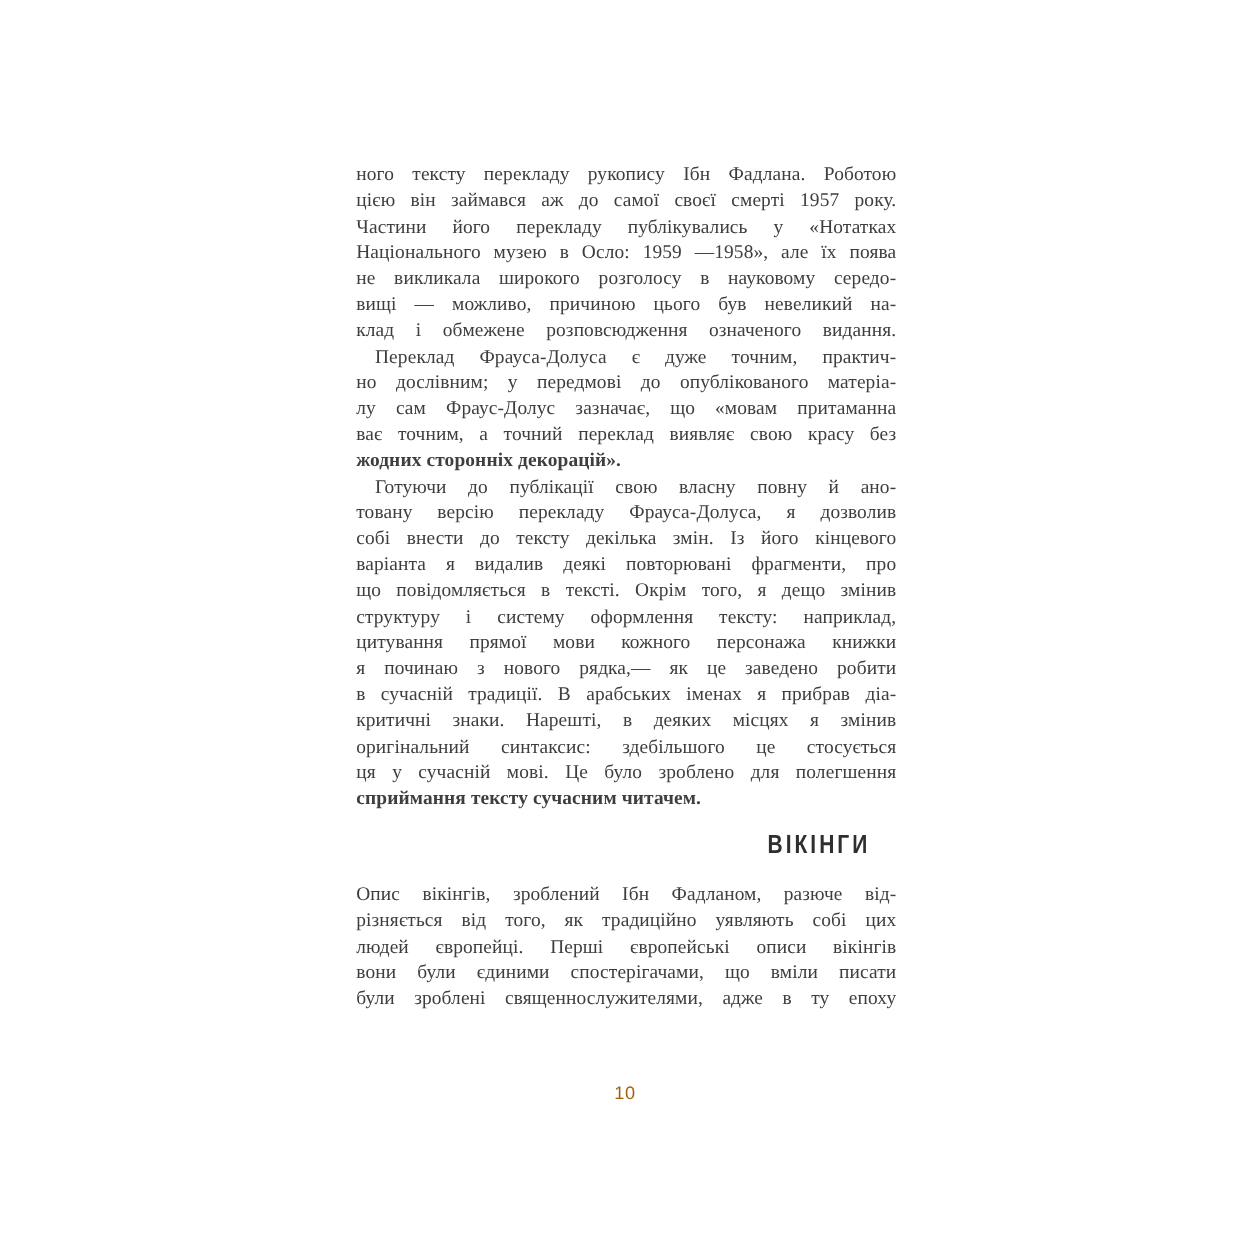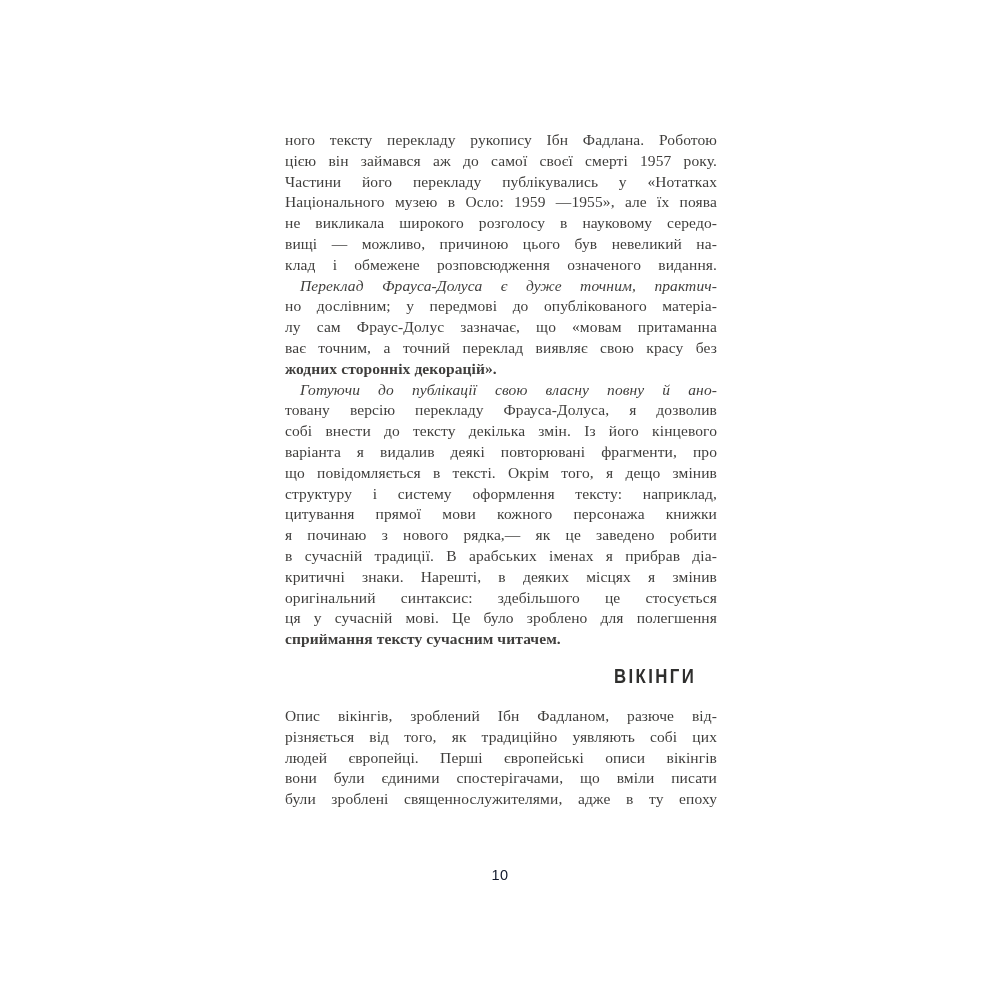--- a/index.html
+++ b/index.html
@@ -30,21 +30,20 @@
   .line {
     height: 20.8px;
     line-height: 20.8px;
     text-align: justify;
     text-align-last: justify;
     white-space: normal;
     letter-spacing: 0.1px;
   }
   .line.indent {
     text-indent: 15px;
-    font-style: italic;
   }
   .line.endline {
     text-align-last: left;
     font-weight: bold;
   }
   .heading {
     margin: 14px 0 20px 0;
     height: 22px;
     line-height: 22px;
     text-align: right;
@@ -61,34 +60,34 @@
   }
   .page-number {
     position: absolute;
     left: 0;
     right: 0;
     top: 867px;
     text-align: center;
     font-family: "Liberation Sans", sans-serif;
     font-size: 14.5px;
     letter-spacing: 0.5px;
-    color: #0f172a;
+    color: #a16207;
   }
 </style>
 </head>
 <body>
 
 <div class="page">
   <div class="text-column">
 
     <div class="paragraph">
       <div class="line">ного тексту перекладу рукопису Ібн Фадлана. Роботою</div>
       <div class="line">цією він займався аж до самої своєї смерті 1957 року.</div>
       <div class="line">Частини його перекладу публікувались у «Нотатках</div>
-      <div class="line">Національного музею в Осло: 1959 —1955», але їх поява</div>
+      <div class="line">Національного музею в Осло: 1959 —1958», але їх поява</div>
       <div class="line">не викликала широкого розголосу в науковому середо-</div>
       <div class="line">вищі — можливо, причиною цього був невеликий на-</div>
       <div class="line">клад і обмежене розповсюдження означеного видання.</div>
     </div>
 
     <div class="paragraph">
       <div class="line indent">Переклад Фрауса-Долуса є дуже точним, практич-</div>
       <div class="line">но дослівним; у передмові до опублікованого матеріа-</div>
       <div class="line">лу сам Фраус-Долус зазначає, що «мовам притаманна</div>
       <div class="line">ває точним, а точний переклад виявляє свою красу без</div>

